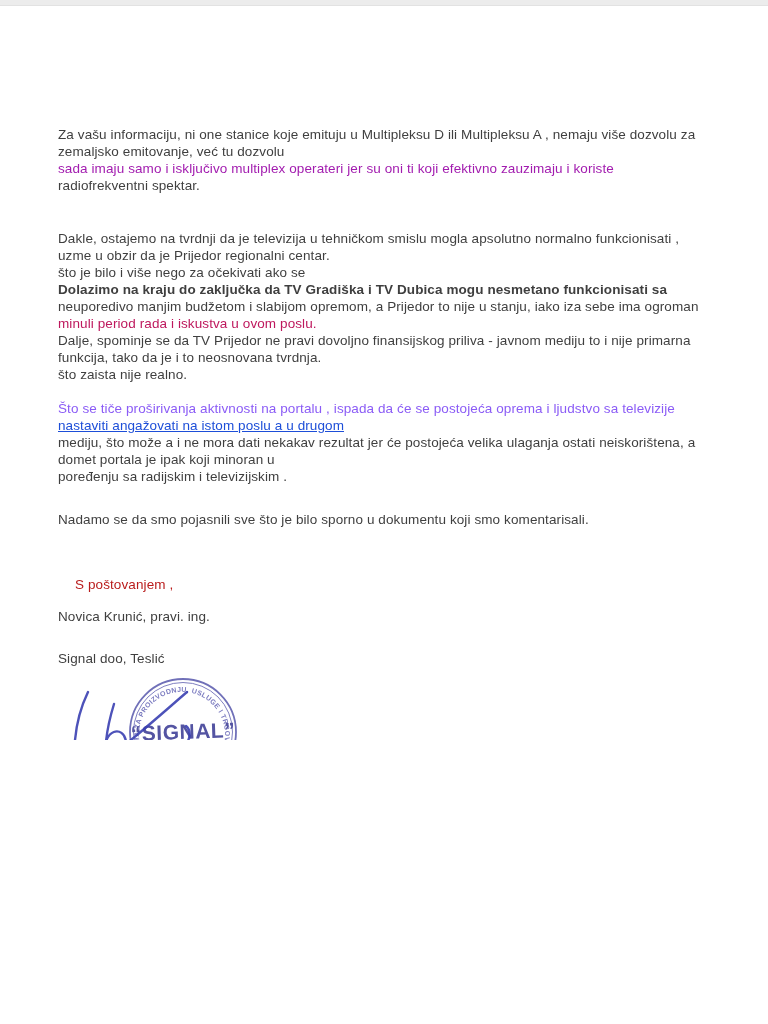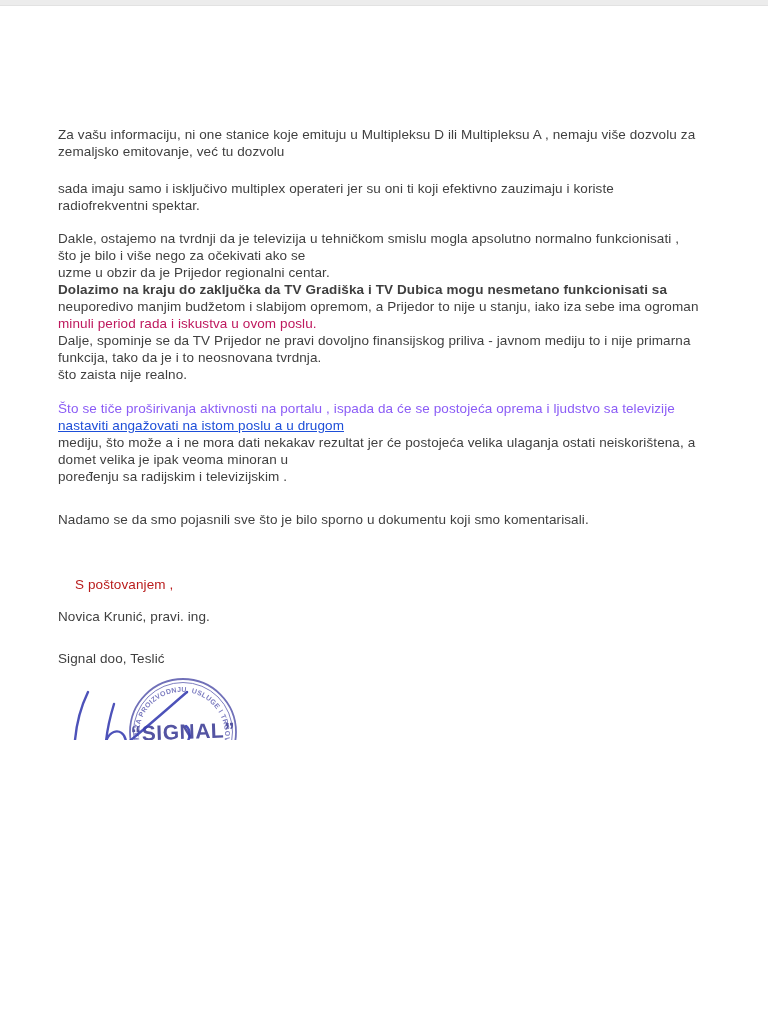--- a/index.html
+++ b/index.html
@@ -33,41 +33,41 @@
 </head>
 <body>
 
 <div class="page">
 
   <div class="topbar"></div>
 
   <div class="para" style="top:126px">
     <div class="line" style="color: rgb(63, 63, 63);">Za vašu informaciju, ni one stanice koje emituju u Multipleksu D ili Multipleksu A , nemaju više dozvolu za</div>
     <div class="line" style="color: rgb(63, 63, 63);">zemaljsko emitovanje, već tu dozvolu</div>
-    <div class="line" style="color: #404040; margin-top: 20px;">sada imaju samo i isključivo multiplex operateri jer su oni ti koji efektivno zauzimaju i koriste</div>
+    <div class="line" style="color: #a21caf;">sada imaju samo i isključivo multiplex operateri jer su oni ti koji efektivno zauzimaju i koriste</div>
     <div class="line" style="color: rgb(63, 63, 63);">radiofrekventni spektar.</div>
   </div>
 
   <div class="para" style="top:230px">
     <div class="line" style="color: rgb(63, 63, 63);">Dakle, ostajemo na tvrdnji da je televizija u tehničkom smislu mogla apsolutno normalno funkcionisati ,</div>
+    <div class="line" style="color: rgb(63, 63, 63);">uzme u obzir da je Prijedor regionalni centar.</div>
     <div class="line" style="color: rgb(63, 63, 63);">što je bilo i više nego za očekivati ako se</div>
-    <div class="line" style="color: rgb(63, 63, 63);">uzme u obzir da je Prijedor regionalni centar.</div>
     <div class="line" style="color: rgb(63, 63, 63); font-weight: bold;">Dolazimo na kraju do zaključka da TV Gradiška i TV Dubica mogu nesmetano funkcionisati sa</div>
     <div class="line" style="color: rgb(63, 63, 63);">neuporedivo manjim budžetom i slabijom opremom, a Prijedor to nije u stanju, iako iza sebe ima ogroman</div>
     <div class="line" style="color: #be185d;">minuli period rada i iskustva u ovom poslu.</div>
     <div class="line" style="color: rgb(63, 63, 63);">Dalje, spominje se da TV Prijedor ne pravi dovoljno finansijskog priliva - javnom mediju to i nije primarna</div>
     <div class="line" style="color: rgb(63, 63, 63);">funkcija, tako da je i to neosnovana tvrdnja.</div>
     <div class="line" style="color: rgb(63, 63, 63);">što zaista nije realno.</div>
   </div>
 
   <div class="para" style="top:400px">
     <div class="line" style="color: #8b5cf6;">Što se tiče proširivanja aktivnosti na portalu , ispada da će se postojeća oprema i ljudstvo sa televizije</div>
     <div class="line" style="color: #1d4ed8; text-decoration: underline;">nastaviti angažovati na istom poslu a u drugom</div>
     <div class="line" style="color: rgb(63, 63, 63);">mediju, što može a i ne mora dati nekakav rezultat jer će postojeća velika ulaganja ostati neiskorištena, a</div>
-    <div class="line" style="color: rgb(63, 63, 63);">domet velika je ipak veoma minoran u</div>
+    <div class="line" style="color: rgb(63, 63, 63);">domet portala je ipak koji minoran u</div>
     <div class="line" style="color: rgb(63, 63, 63);">poređenju sa radijskim i televizijskim .</div>
   </div>
 
   <div class="line single" style="top: 511px; color: rgb(63, 63, 63);">Nadamo se da smo pojasnili sve što je bilo sporno u dokumentu koji smo komentarisali.</div>
 
   <div class="line single" style="top: 576px; color: #b91c1c; margin-left: 17px;">S poštovanjem ,</div>
   <div class="line single" style="top: 608px; color: rgb(63, 63, 63);">Novica Krunić, pravi. ing.</div>
   <div class="line single" style="top: 650px; color: rgb(63, 63, 63);">Signal doo, Teslić</div>
 
   <div class="stamp-wrap">

